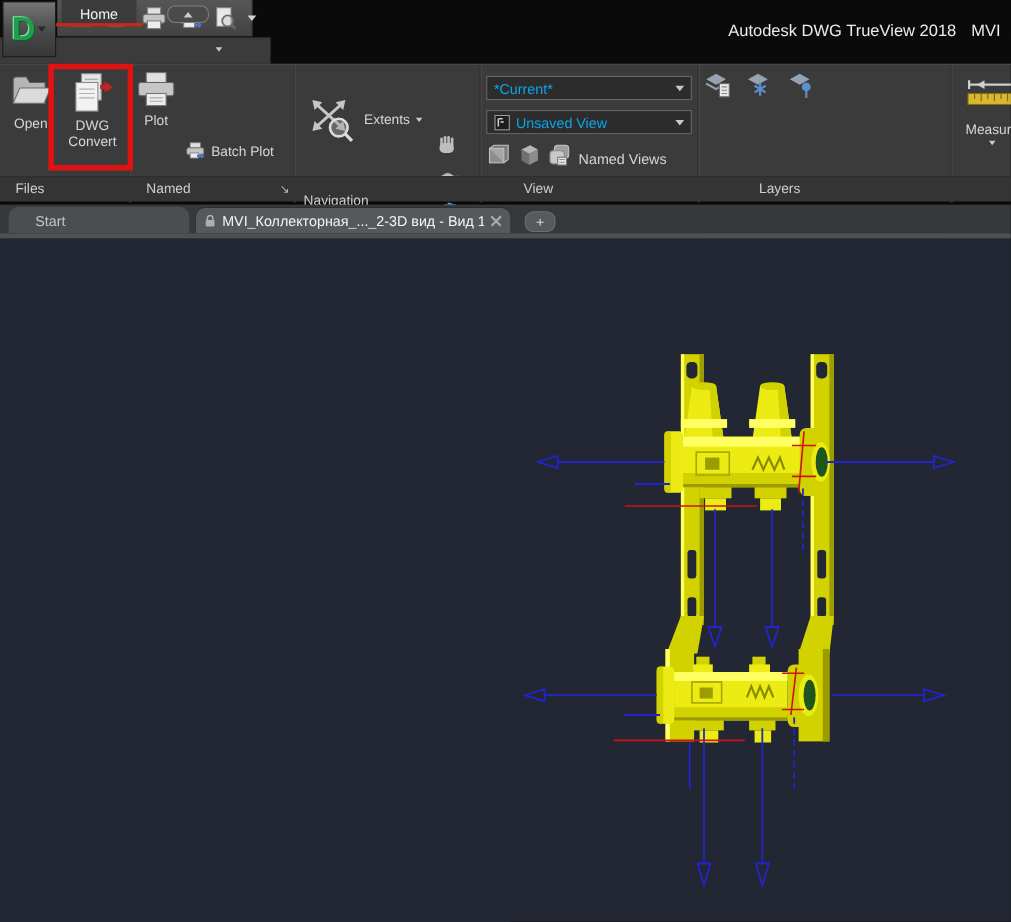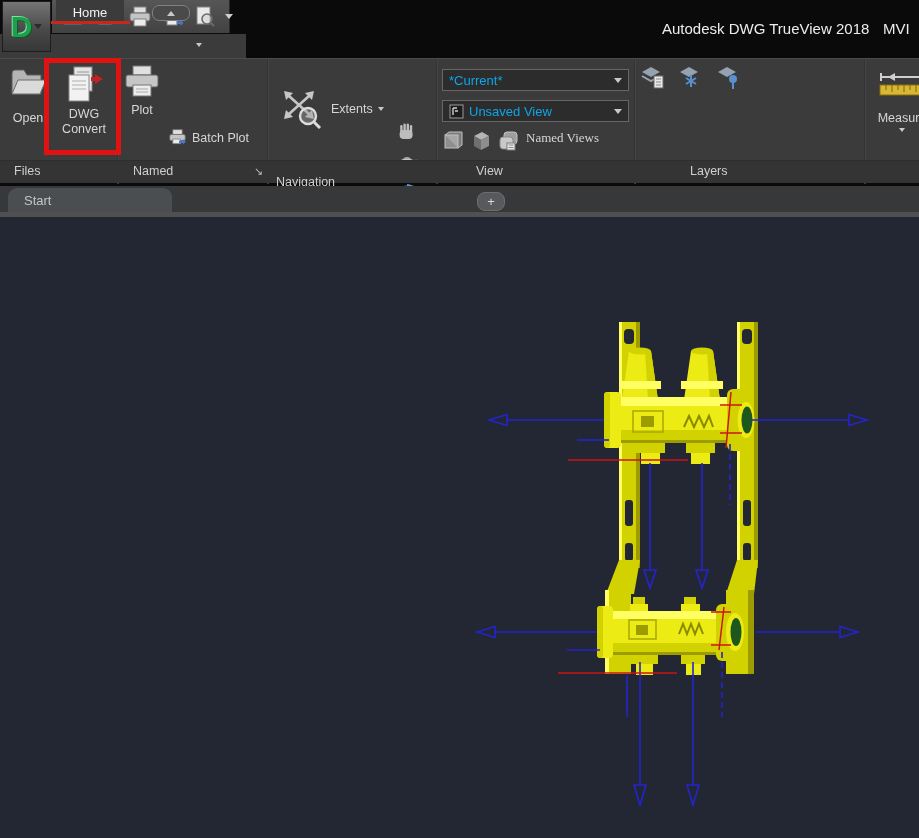--- a/index.html
+++ b/index.html
@@ -46,29 +46,29 @@
   .captionstrip{left:0;top:160px;width:919px;height:23px;position:absolute;background:#343434;border-top:1px solid #2e2e2e;box-sizing:border-box;}
   .pcaption{position:absolute;top:3px;color:#cfcfcf;font-size:12.5px;text-align:left;cursor:default;}
   .vsep{position:absolute;top:0;width:2px;height:125px;background:linear-gradient(90deg,#2c2c2c,#4c4c4c);}
   .bigbtn{position:absolute;display:flex;flex-direction:column;align-items:center;color:#d6d6d6;font-size:12.5px;cursor:pointer;text-align:center;}
   .smallbtn{position:absolute;display:flex;align-items:center;gap:5px;color:#d6d6d6;font-size:12.5px;cursor:pointer;white-space:nowrap;}
   .dd{position:absolute;height:22px;background:#2c2c2c;border:1px solid #666;box-sizing:border-box;
     display:flex;align-items:center;color:#0ea5e9;font-size:13px;padding:0 6px;cursor:pointer;}
   .dd .ddtext{flex:1;white-space:nowrap;overflow:hidden;}
   .redbox{left:44px;top:58px;width:77px;height:97px;border:5px solid #e11212;box-sizing:border-box;z-index:40;pointer-events:none;}
   .launcher{position:absolute;color:#b8b8b8;font-size:11px;cursor:pointer;}
-  .iconrow{position:absolute;display:flex;align-items:flex-start;gap:8px;font-family:Liberation Serif, serif;}
+  .iconrow{position:absolute;display:flex;align-items:flex-end;gap:8px;}
   .layerrow{left:638px;top:129px;width:222px;height:24px;background:#323232;border:1px solid #525252;box-sizing:border-box;
     display:flex;align-items:center;gap:5px;padding:0 5px;cursor:pointer;}
   .swatch{width:14px;height:14px;background:#ffffff;border:2px solid #0c0c0c;box-sizing:border-box;}
   .layername{color:#e2e2e2;font-size:13px;flex:1;}
   
   .filetabs{left:0;top:186px;width:919px;height:26px;background:#37383a;}
   .ftab{position:absolute;top:2px;height:24px;border-radius:9px 9px 0 0;display:flex;align-items:center;box-sizing:border-box;cursor:pointer;}
-  .ftab.start{left:8px;width:164px;background:#4b4e50;color:#c4c4c4;font-size:13px;padding-left:16px;}
+  .ftab.start{left:8px;width:164px;background:#4b4e50;color:#c4c4c4;font-size:13px;padding-left:24px;}
   .ftab.active{left:177px;width:288px;background:#56595c;color:#f4f4f4;font-size:13px;padding:0 8px 0 8px;gap:6px;border:1px solid #2e2e2e;border-bottom:none;}
   .ftab .tablabel{white-space:nowrap;overflow:hidden;flex:1;}
   .closex{width:10px;height:10px;position:relative;cursor:pointer;flex:0 0 auto;}
   .closex::before,.closex::after{content:"";position:absolute;left:-1px;top:4px;width:12px;height:1.6px;background:#a9a9a9;}
   .closex::before{transform:rotate(45deg);}  .closex::after{transform:rotate(-45deg);}
   .newtab{position:absolute;left:477px;top:6px;width:26px;height:17px;background:#57595c;border:1px solid #6e6e6e;
     border-radius:8px;color:#d9d9d9;font-size:13px;display:flex;align-items:center;justify-content:center;cursor:pointer;line-height:0;}
   .understrip{left:0;top:212px;width:919px;height:5px;background:#4e5052;}
   
   .canvas{left:0;top:217px;width:919px;height:621px;background:#222733;}
@@ -149,21 +149,21 @@
   <div class="vsep" style="left:267px"></div>
   <div class="vsep" style="left:436px"></div>
   <div class="vsep" style="left:634px"></div>
   <div class="vsep" style="left:864px"></div>
 
   <div class="bigbtn" style="left:6px;top:6px;width:44px;">
     <svg width="38" height="34" viewBox="0 0 38 34">
         <path d="M3 29 L3 8 Q3 5 6 5 L15 5 L18 10 L32 10 L32 29 Z" fill="#b5b5b5" stroke="#5c5c5c"></path>
         <path d="M3 29 L9 15 L37 15 L31 29 Z" fill="#dadada" stroke="#6d6d6d"></path>
       </svg>
-    <div style="margin-top:12px">Open</div>
+    <div style="margin-top:6px">Open</div>
   </div>
   <div class="bigbtn" style="left:57px;top:6px;width:54px;">
     <svg width="40" height="38" viewBox="0 0 40 38">
       <rect x="10" y="2" width="18" height="24" fill="#e5e5e5" stroke="#8a8a8a"></rect>
       <line x1="13" y1="7" x2="25" y2="7" stroke="#9a9a9a"></line>
         <line x1="13" y1="11" x2="25" y2="11" stroke="#9a9a9a"></line>
         <line x1="13" y1="15" x2="25" y2="15" stroke="#9a9a9a"></line>
       <rect x="5" y="10" width="20" height="26" fill="#f2f2f2" stroke="#8a8a8a"></rect>
       <line x1="8" y1="16" x2="22" y2="16" stroke="#b0b0b0"></line>
         <line x1="8" y1="20" x2="22" y2="20" stroke="#b0b0b0"></line>
@@ -358,20 +358,28 @@
   <span class="pcaption" style="left:276px;width:120px;margin-top:11px;">Navigation</span>
   <span class="pcaption" style="left:476px;width:120px;">View</span>
   <span class="pcaption" style="left:690px;width:120px;">Layers</span>
 </div>
 
 <div class="abs redbox"></div>
 
 <div class="abs filetabs">
   <div class="ftab start">
     <span class="tablabel">Start</span>
+  </div>
+  <div class="ftab active">
+    <svg width="10" height="12" viewBox="0 0 10 12">
+        <path d="M2.5 5 V3.5 a2.5 2.5 0 0 1 5 0 V5" fill="none" stroke="#a9afb4" stroke-width="1.4"></path>
+        <rect x="1" y="5" width="8" height="6" rx="1" fill="#a9afb4"></rect>
+      </svg>
+    <span class="tablabel">MVI_Коллекторная_..._2-3D вид - Вид 1</span>
+    <span class="closex"></span>
   </div>
   <div class="newtab">+</div>
 </div>
 <div class="abs understrip"></div>
 
 <div class="abs canvas">
 <svg width="919" height="621" viewBox="0 217 919 621">
 
   <g>
     <rect x="619" y="322" width="21" height="246" class="y2"></rect>

